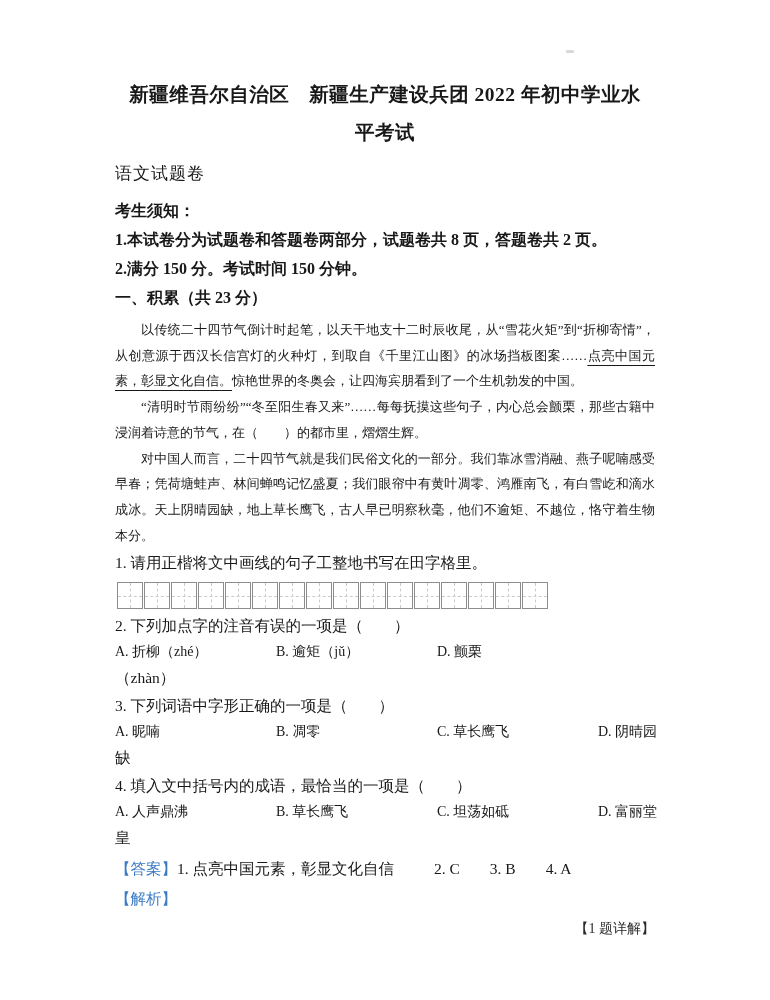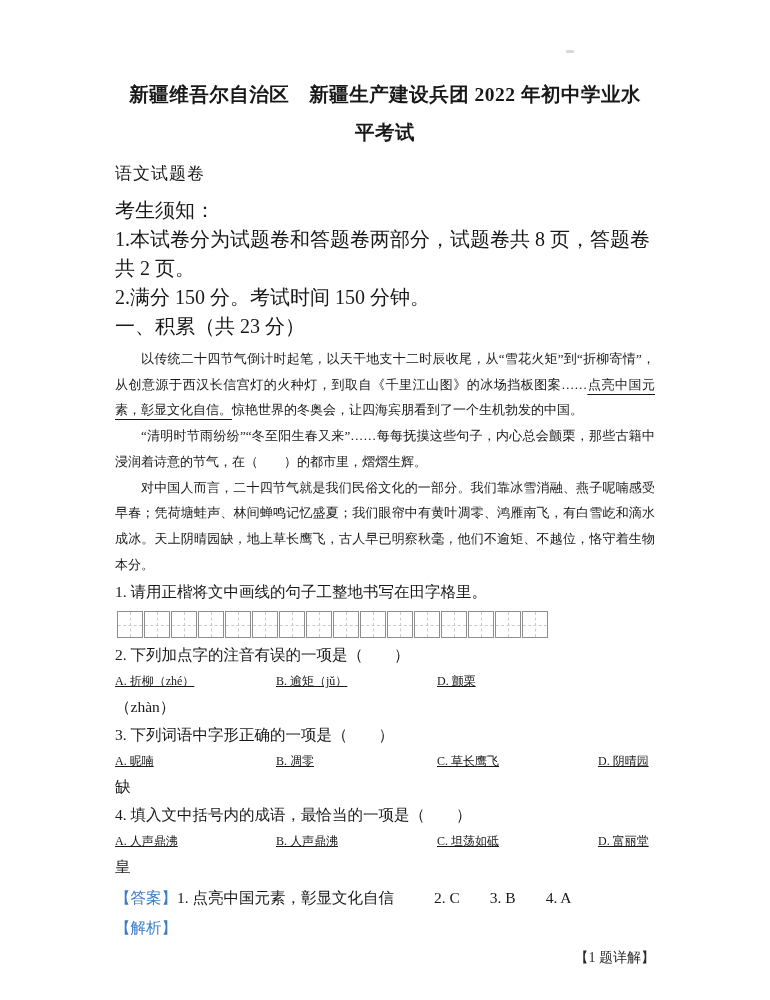--- a/index.html
+++ b/index.html
@@ -8,30 +8,30 @@
     font-family:"Liberation Serif","DejaVu Serif",serif;
     color:#181818;
     -webkit-font-smoothing:antialiased;
   }
   .page{position:relative;width:770px;height:760px;background:#fff;}
   .smudge{position:absolute;left:566px;top:50px;width:8px;height:3px;background:#cfcfcf;border-radius:1px;opacity:.8;}
   .content{padding:76px 115px 0 115px;width:540px;}
   .title{font-size:19.5px;font-weight:bold;text-align:center;line-height:38px;letter-spacing:.5px;}
   .subtitle{font-size:17px;text-align:left;line-height:32px;margin-top:6px;letter-spacing:1px;}
   .notice{margin-top:6px;}
-  .bold-line{font-size:20px;font-weight:normal;line-height:29px;}
+  .bold-line{font-size:16px;font-weight:bold;line-height:29px;}
   .para{font-size:13px;line-height:25.7px;text-align:justify;text-indent:2em;margin:0;}
   .para-block{margin-top:5px;}
   .u{text-decoration:underline;text-underline-offset:5px;text-decoration-thickness:1px;}
   .qline{font-size:15.5px;line-height:26px;margin-top:2px;}
   .grid-row{display:flex;gap:1px;margin:6px 0 4px 2px;}
   .grid-cell{position:relative;width:24px;height:25px;border:1px solid #8d8d8d;background:#fff;box-sizing:content-box;}
   .grid-cell::before{content:"";position:absolute;left:50%;top:0;bottom:0;border-left:1px dashed #cbcbcb;}
   .grid-cell::after{content:"";position:absolute;top:50%;left:0;right:0;border-top:1px dashed #cbcbcb;}
-  .opt-row{display:flex;font-size:12px;line-height:26px;text-decoration:underline;}
+  .opt-row{display:flex;font-size:14px;line-height:26px;}
   .opt-row .opt{flex:0 0 161px;white-space:nowrap;overflow:visible;}
   .opt-row .opt:last-child{flex:1 0 auto;}
   .cont-line{font-size:15.5px;line-height:26px;}
   .answer-line{font-size:15.5px;line-height:26px;margin-top:5px;}
   .blue{color:#3b7cc4;}
   .ans-item{margin-right:30px;}
   .ans-item.first{margin-right:40px;}
   .analysis-line{font-size:15.5px;line-height:26px;margin-top:4px;}
   .detail-line{font-size:14px;line-height:26px;margin-top:4px;color:#2a2a2a;text-align:right;}
 </style>
@@ -94,21 +94,21 @@
       <span class="opt">A. 昵喃</span>
       <span class="opt">B. 凋零</span>
       <span class="opt">C. 草长鹰飞</span>
       <span class="opt">D. 阴晴园</span>
     </div>
     <div class="cont-line">缺</div>
 
     <div class="qline">4. 填入文中括号内的成语，最恰当的一项是（　　）</div>
     <div class="opt-row">
       <span class="opt">A. 人声鼎沸</span>
-      <span class="opt">B. 人声鼎沸</span>
+      <span class="opt">B. 草长鹰飞</span>
       <span class="opt">C. 坦荡如砥</span>
       <span class="opt">D. 富丽堂</span>
     </div>
     <div class="cont-line">皇</div>
 
     <div class="answer-line">
       <span class="blue">【答案】</span><span class="ans-item first">1. 点亮中国元素，彰显文化自信</span><span class="ans-item">2. C</span><span class="ans-item">3. B</span><span class="ans-item">4. A</span>
     </div>
     <div class="analysis-line blue">【解析】</div>
     <div class="detail-line">【1 题详解】</div>

